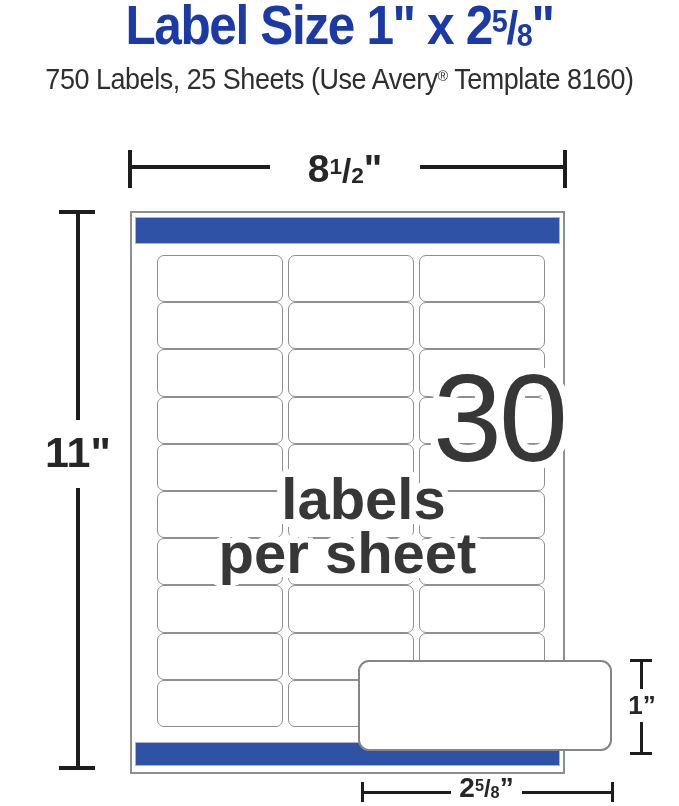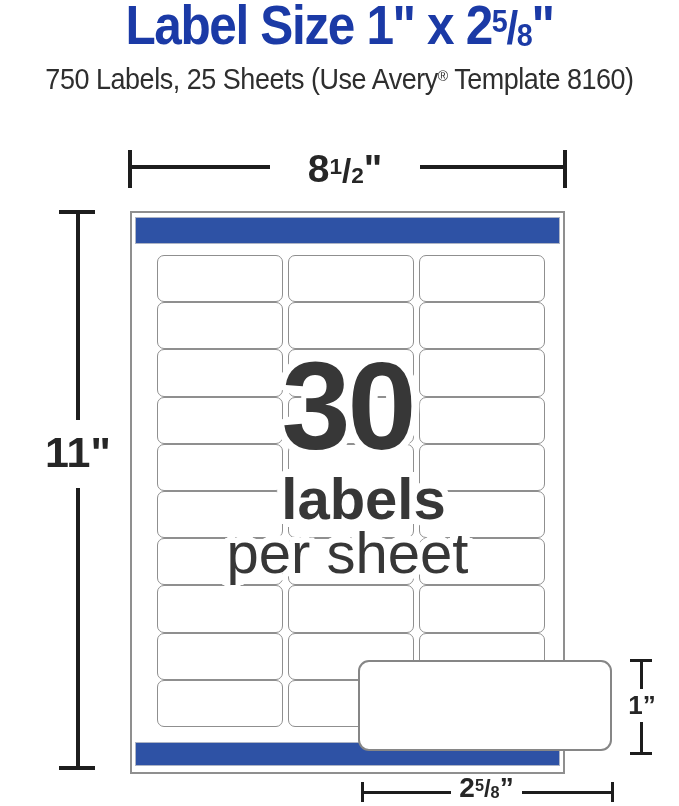--- a/index.html
+++ b/index.html
@@ -86,23 +86,23 @@
   
   .overlay-line {
     position:absolute; left:130px; width:435px; text-align:center;
     color:#373737; z-index:5; line-height:1; white-space:nowrap;
     text-shadow:
       -5px -5px 0 #fff, 5px -5px 0 #fff, -5px 5px 0 #fff, 5px 5px 0 #fff,
       -8px 0 0 #fff, 8px 0 0 #fff, 0 -8px 0 #fff, 0 8px 0 #fff,
       -6px 3px 0 #fff, 6px -3px 0 #fff, 3px 6px 0 #fff, -3px -6px 0 #fff,
       0 0 5px #fff, 0 0 9px #fff;
   }
-  .ov-count { top:344px; font-size:124px; font-weight:700; letter-spacing:-3px; }
+  .ov-count { top:356px; font-size:124px; font-weight:400; letter-spacing:-3px;text-align:right; }
   .ov-l2 { top:470px; font-size:58px; font-weight:700;padding-left:32px; }
-  .ov-l3 { top:524px; font-size:58px; font-weight:400; }
+  .ov-l3 { top:524px; font-size:58px; font-weight:700; }
 
   
   .callout {
     position:absolute; left:358px; top:660px; width:254px; height:91px;
     background:#fff; border:2px solid #868686; border-radius:11px; z-index:6;
   }
 </style>
 </head>
 <body>
 

